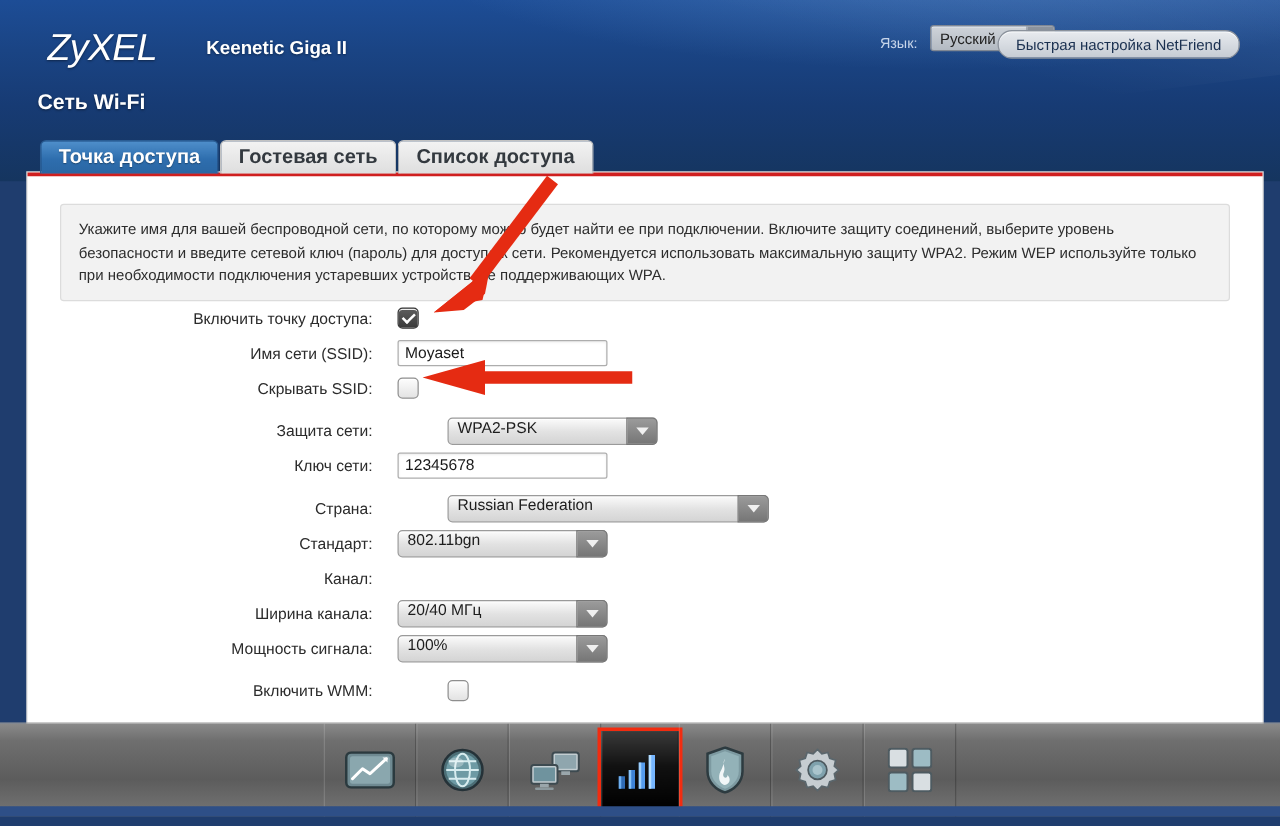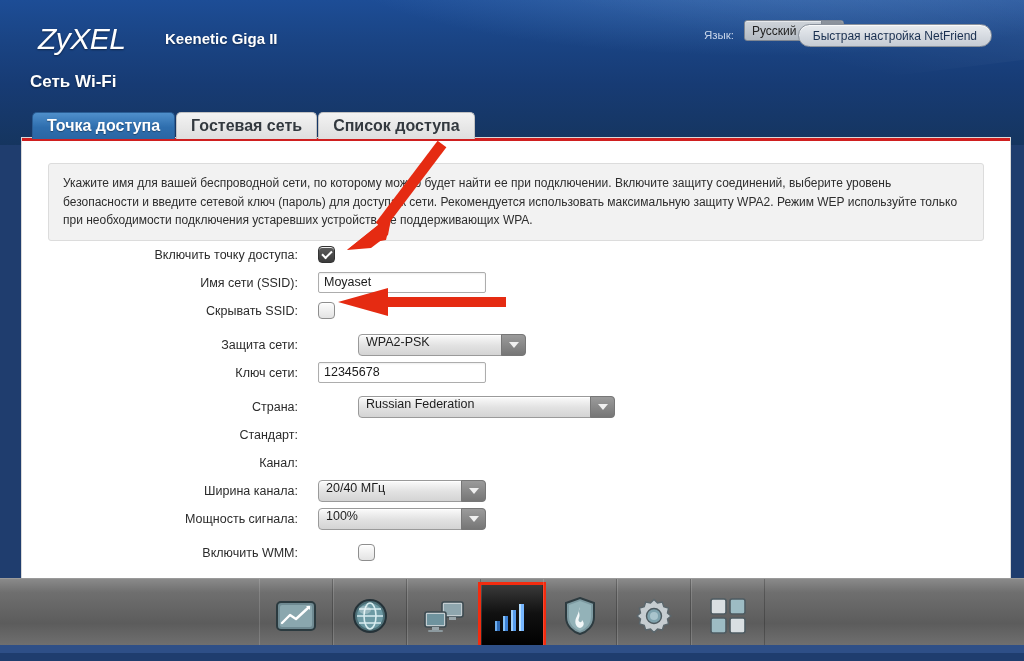--- a/index.html
+++ b/index.html
@@ -295,20 +295,26 @@
         <div class="sel wide">
           <span>Russian Federation</span>
           <span class="arrow-btn">
               <i class="tri-down"></i>
             </span>
         </div>
       </div>
 
       <div class="row">
         <div class="lbl">Стандарт:</div>
+        <div class="sel">
+          <span>802.11bgn</span>
+          <span class="arrow-btn">
+              <i class="tri-down"></i>
+            </span>
+        </div>
       </div>
 
       <div class="row">
         <div class="lbl">Канал:</div>
       </div>
 
       <div class="row">
         <div class="lbl">Ширина канала:</div>
         <div class="sel">
           <span>20/40 МГц</span>

